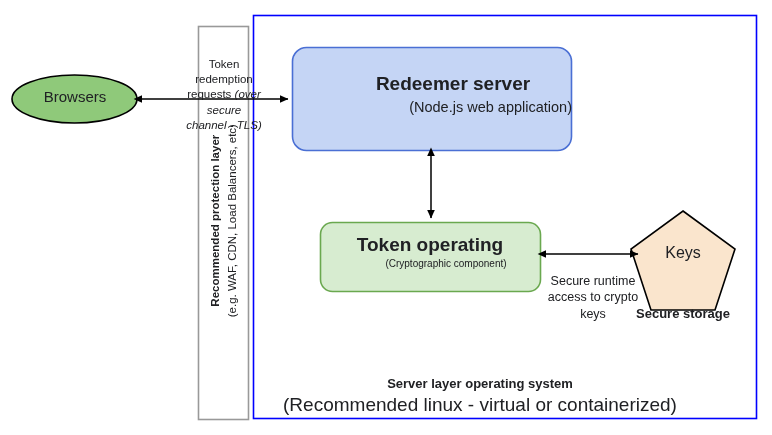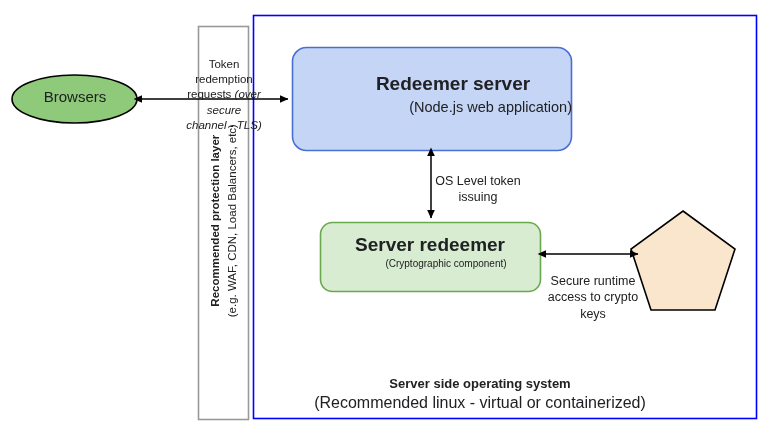--- a/index.html
+++ b/index.html
@@ -99,21 +99,21 @@
     font-size: 13px; font-weight: bold;
   }
 
   
   #os-caption-title {
     left: 300px; top: 376px; width: 360px;
     font-size: 13px; font-weight: bold;
   }
   #os-caption-subtitle {
     left: 280px; top: 393px; width: 400px;
-    font-size: 16px;
+    font-size: 19px;
   }
 
   
   #protection-layer-label {
     position: absolute;
     left: 199px;
     top: 26px;
     width: 50px;
     height: 390px;
     display: flex;
@@ -166,29 +166,30 @@
     <line x1="545" y1="254" x2="638" y2="254" stroke="#000000" stroke-width="1.5" marker-start="url(#arrowStart)" marker-end="url(#arrowEnd)"></line>
   </svg>
 
   <div class="tx" id="browsers-label">Browsers</div>
 
   <div id="edge-browsers-server-label" class="tx"><span class="plain">Token redemption requests </span><span class="italic">(over secure channel - TLS)</span></div>
 
   <div class="tx bold" id="redeemer-server-title">Redeemer server</div>
   <div class="tx" id="redeemer-server-subtitle">(Node.js web application)</div>
 
-  <div class="tx" id="edge-os-token-label">OS Level token issuing</div>
 
-  <div class="tx bold" id="token-redeemer-title">Server redeemer</div>
+  <div class="tx bold" id="token-redeemer-title">Token operating</div>
   <div class="tx" id="token-redeemer-subtitle">(Cryptographic component)</div>
 
   <div class="tx" id="edge-keys-label">Secure runtime access to crypto keys</div>
 
+  <div class="tx" id="keys-label">Keys</div>
+  <div class="tx bold" id="secure-storage-label">Secure storage</div>
 
-  <div class="tx bold" id="os-caption-title">Server side operating system</div>
+  <div class="tx bold" id="os-caption-title">Server layer operating system</div>
   <div class="tx" id="os-caption-subtitle">(Recommended linux - virtual or containerized)</div>
 
   <div id="protection-layer-label">
     <div class="vtext">
       <span class="line1">Recommended protection layer</span>
       <span class="line2">(e.g. WAF, CDN, Load Balancers, etc)</span>
     </div>
   </div>
 
 </div>

